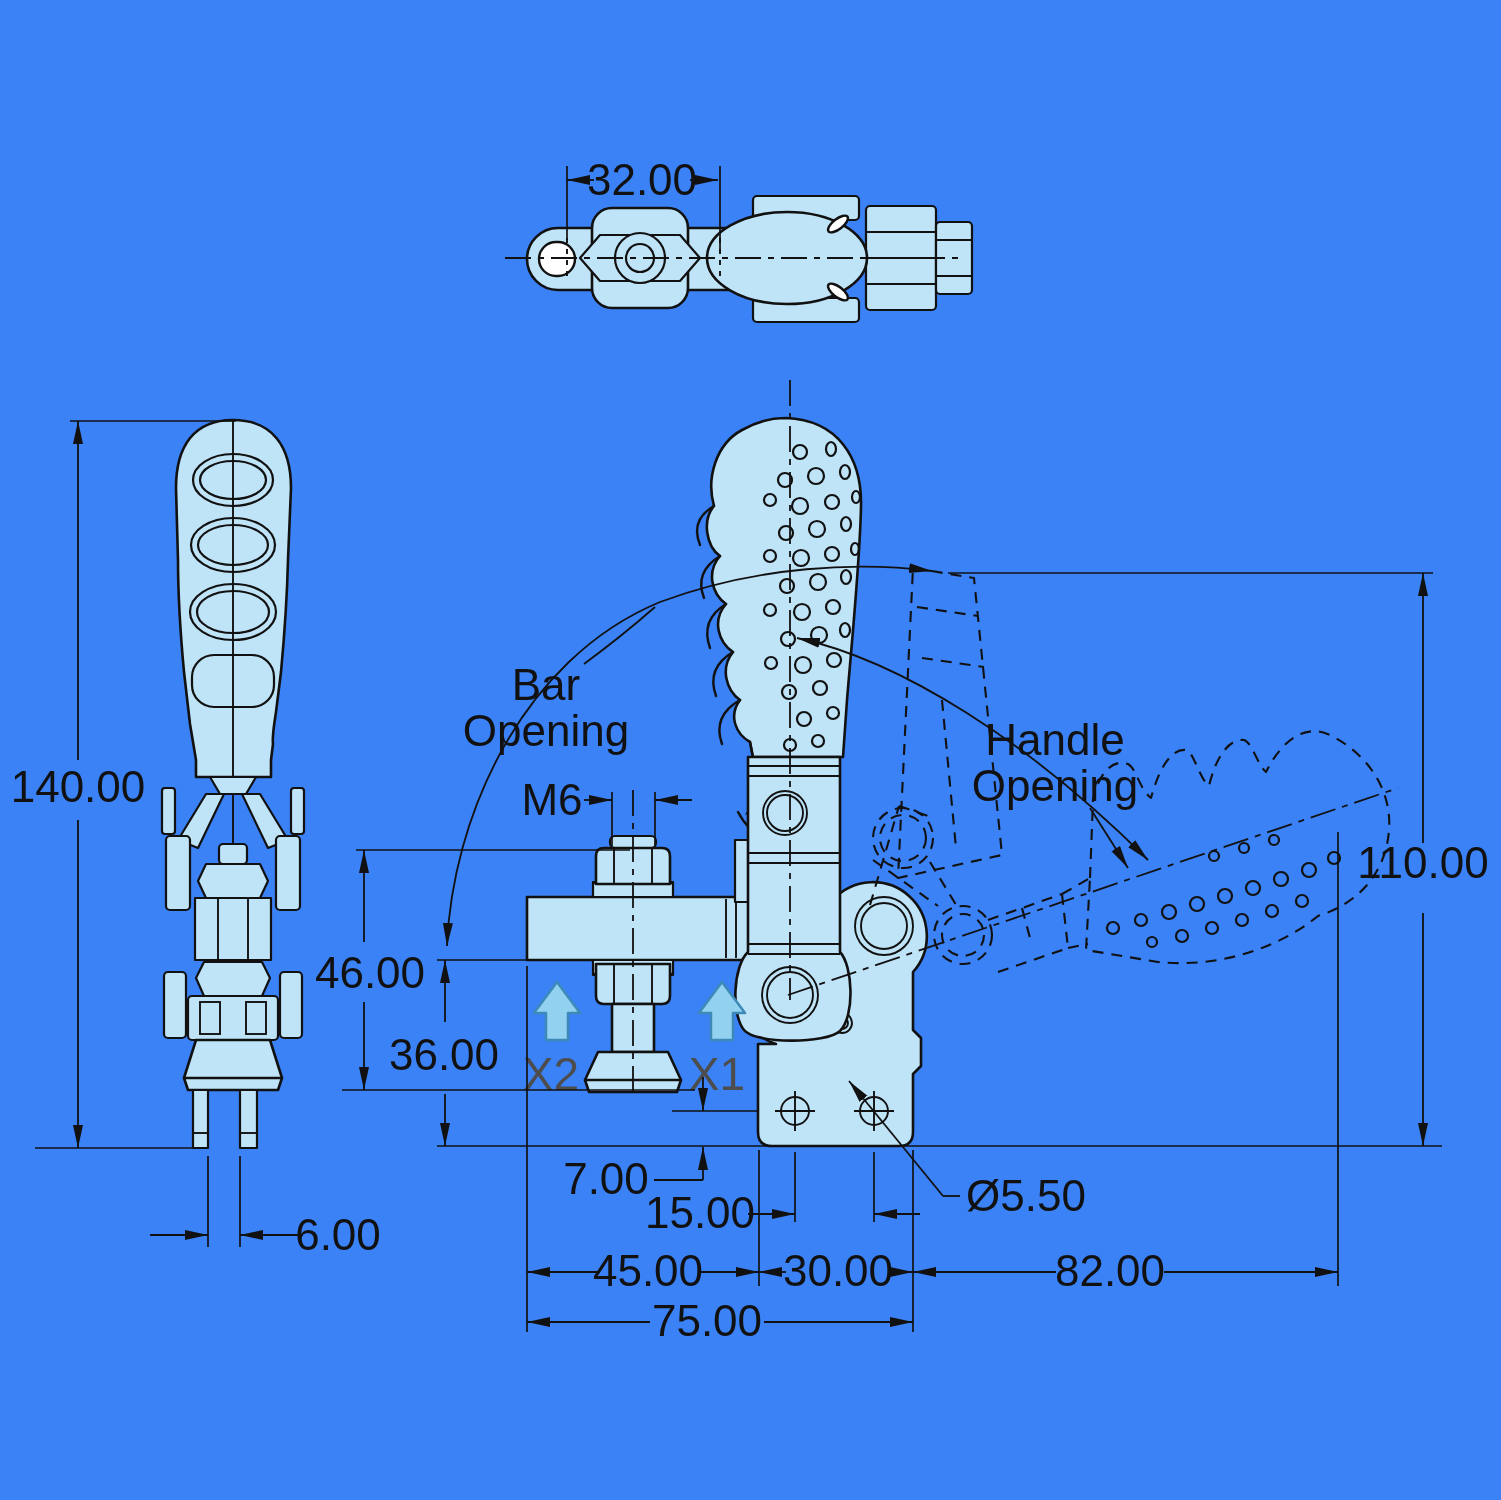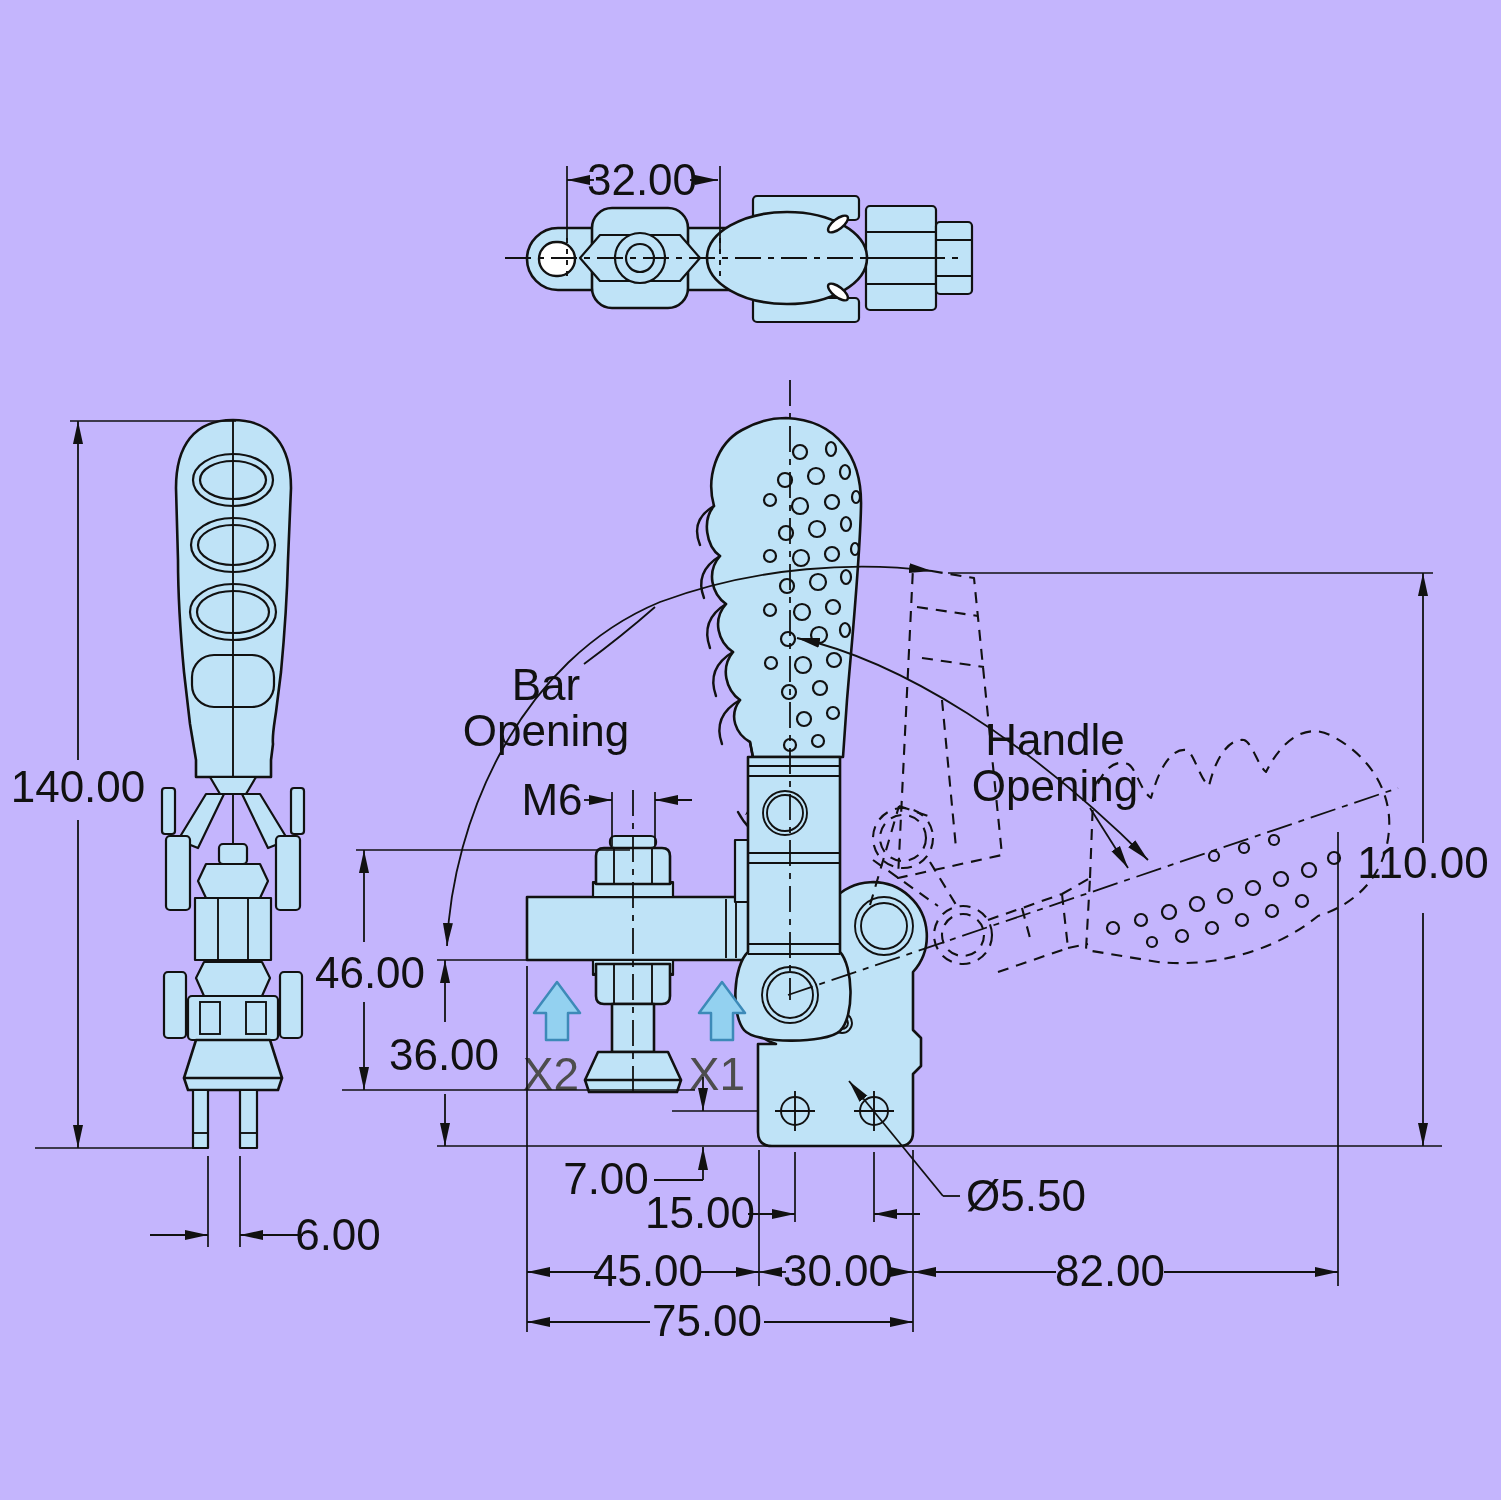--- a/index.html
+++ b/index.html
@@ -3,21 +3,21 @@
 <meta charset="utf-8">
 <style>
   :root{
     --part-fill:#bfe3f7;
     --outline:#111111;
     --arrow-fill:#93d1f0;
     --arrow-stroke:#3d8ab8;
     --x-label:#4d4d4d;
   }
   html,body{margin:0;padding:0;background:#ffffff;}
-  .stage{width:1501px;height:1500px;position:relative;background:#c4b5fd;
+  .stage{width:1501px;height:1500px;position:relative;background:#3b82f6;
          font-family:"Liberation Sans", sans-serif;text-align:right;}
   svg{display:block;}
   .part{fill:var(--part-fill);stroke:var(--outline);stroke-width:2.6;stroke-linejoin:round;}
   .partthin{fill:var(--part-fill);stroke:var(--outline);stroke-width:2.2;stroke-linejoin:round;}
   .white{fill:#ffffff;stroke:var(--outline);stroke-width:2.4;}
   .ln{fill:none;stroke:var(--outline);stroke-width:2.4;stroke-linecap:round;}
   .lnthin{fill:none;stroke:var(--outline);stroke-width:1.9;}
   .dim{fill:none;stroke:var(--outline);stroke-width:1.8;}
   .ext{fill:none;stroke:var(--outline);stroke-width:1.7;}
   .cl{fill:none;stroke:var(--outline);stroke-width:1.8;stroke-dasharray:26 7 6 7;}

